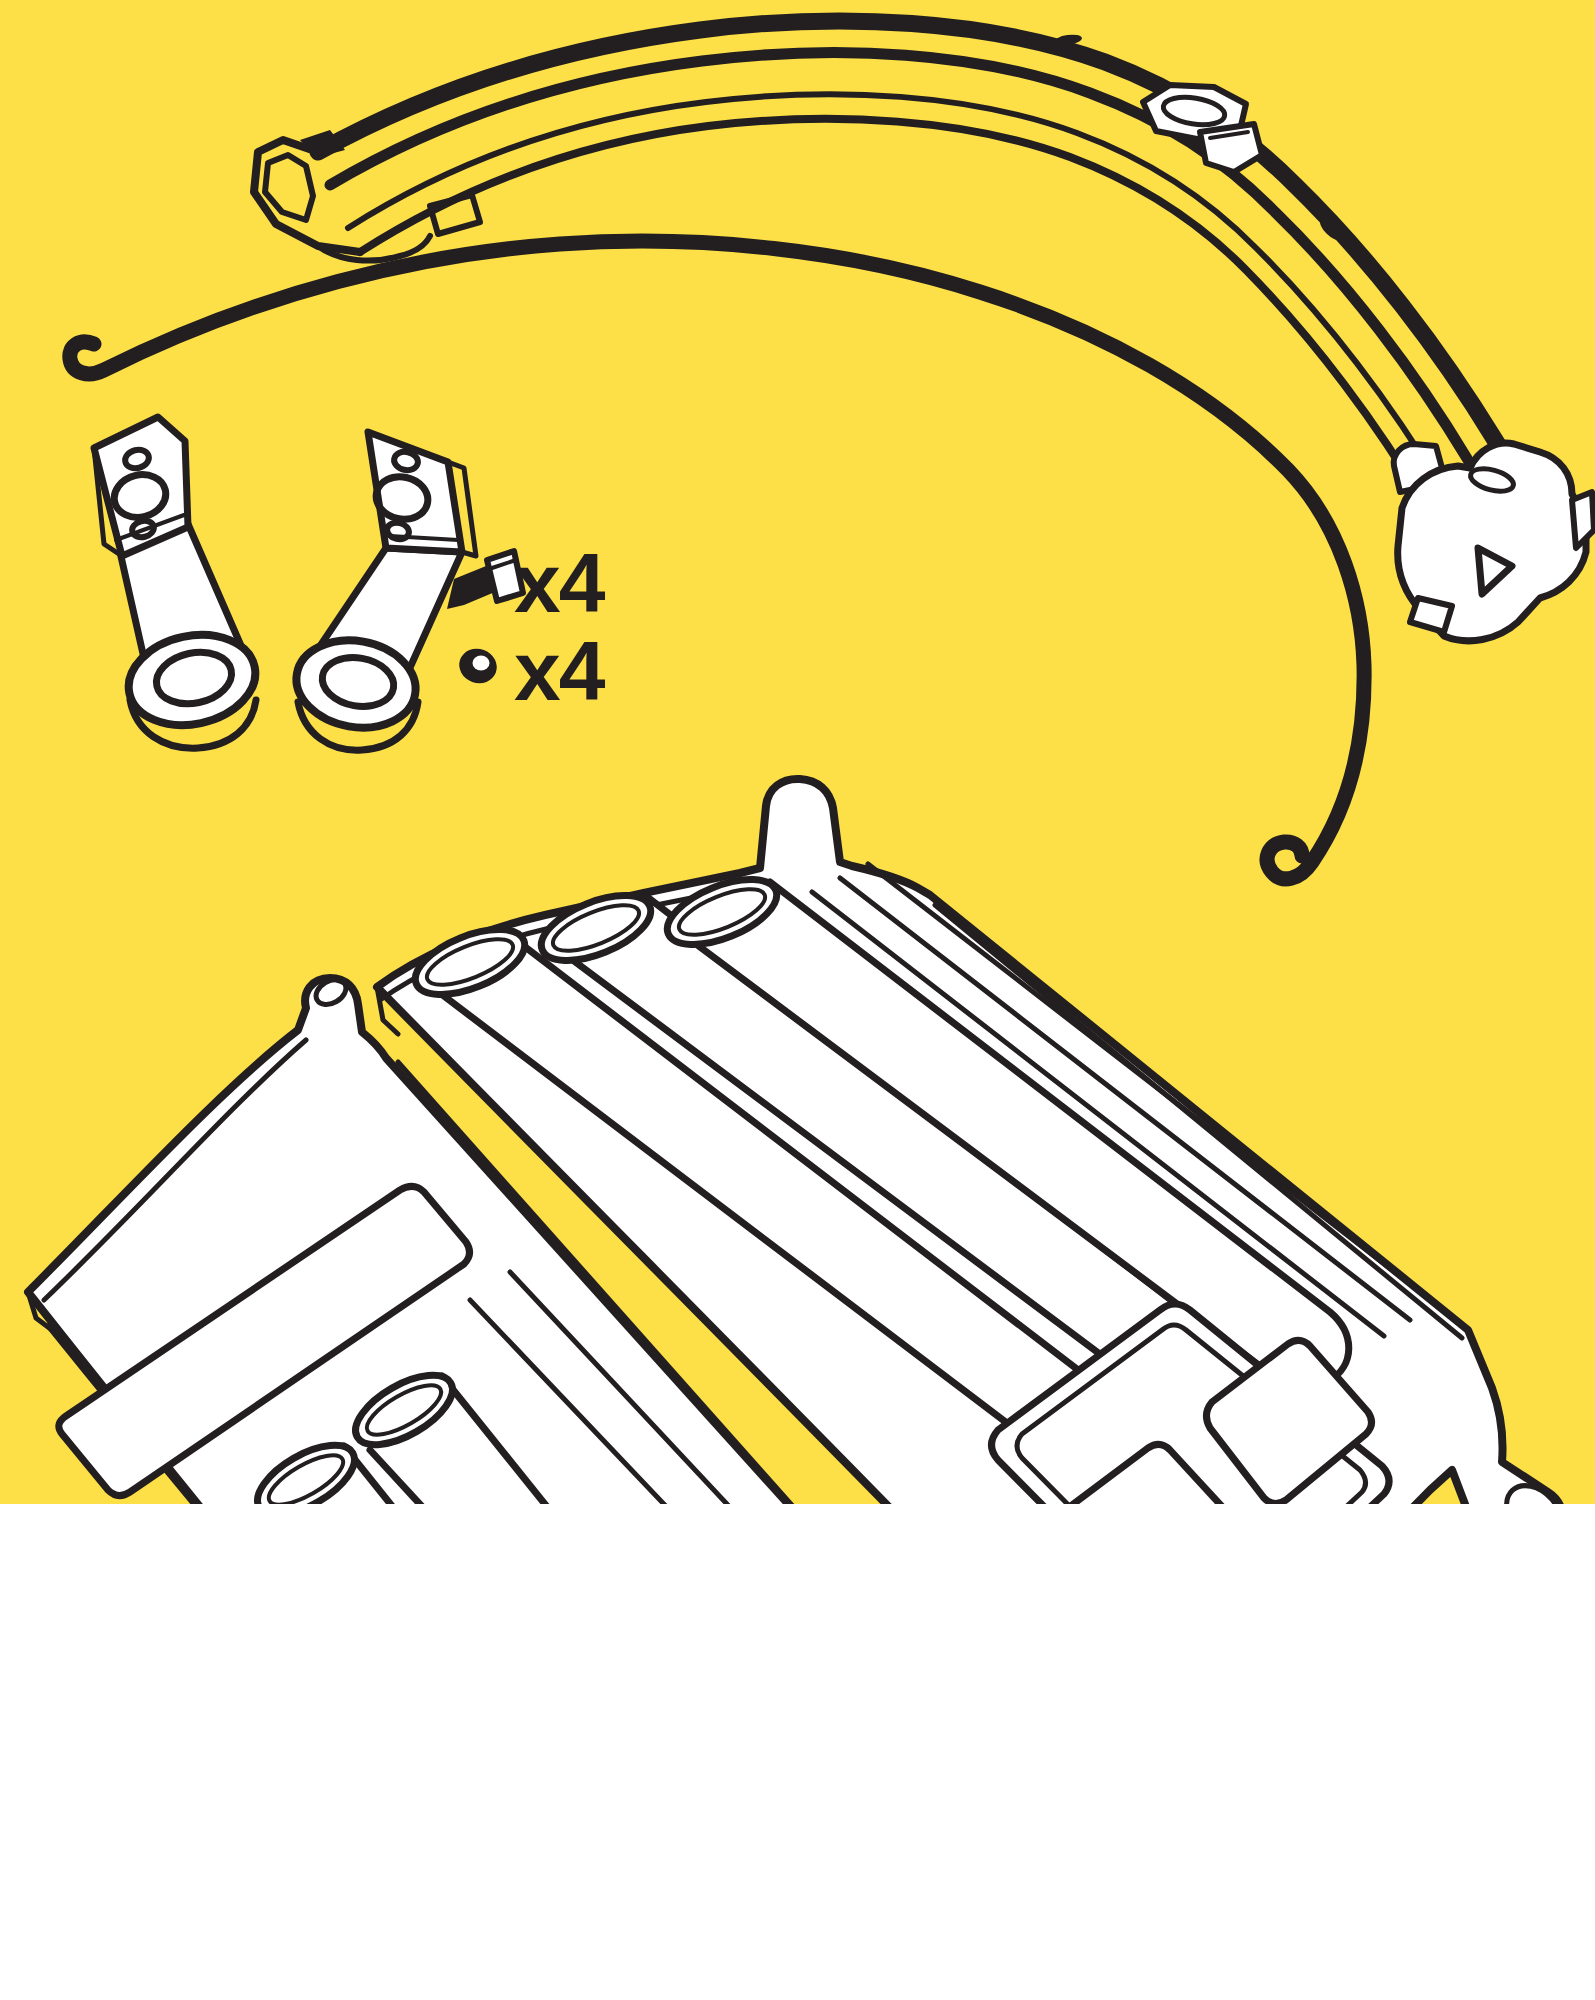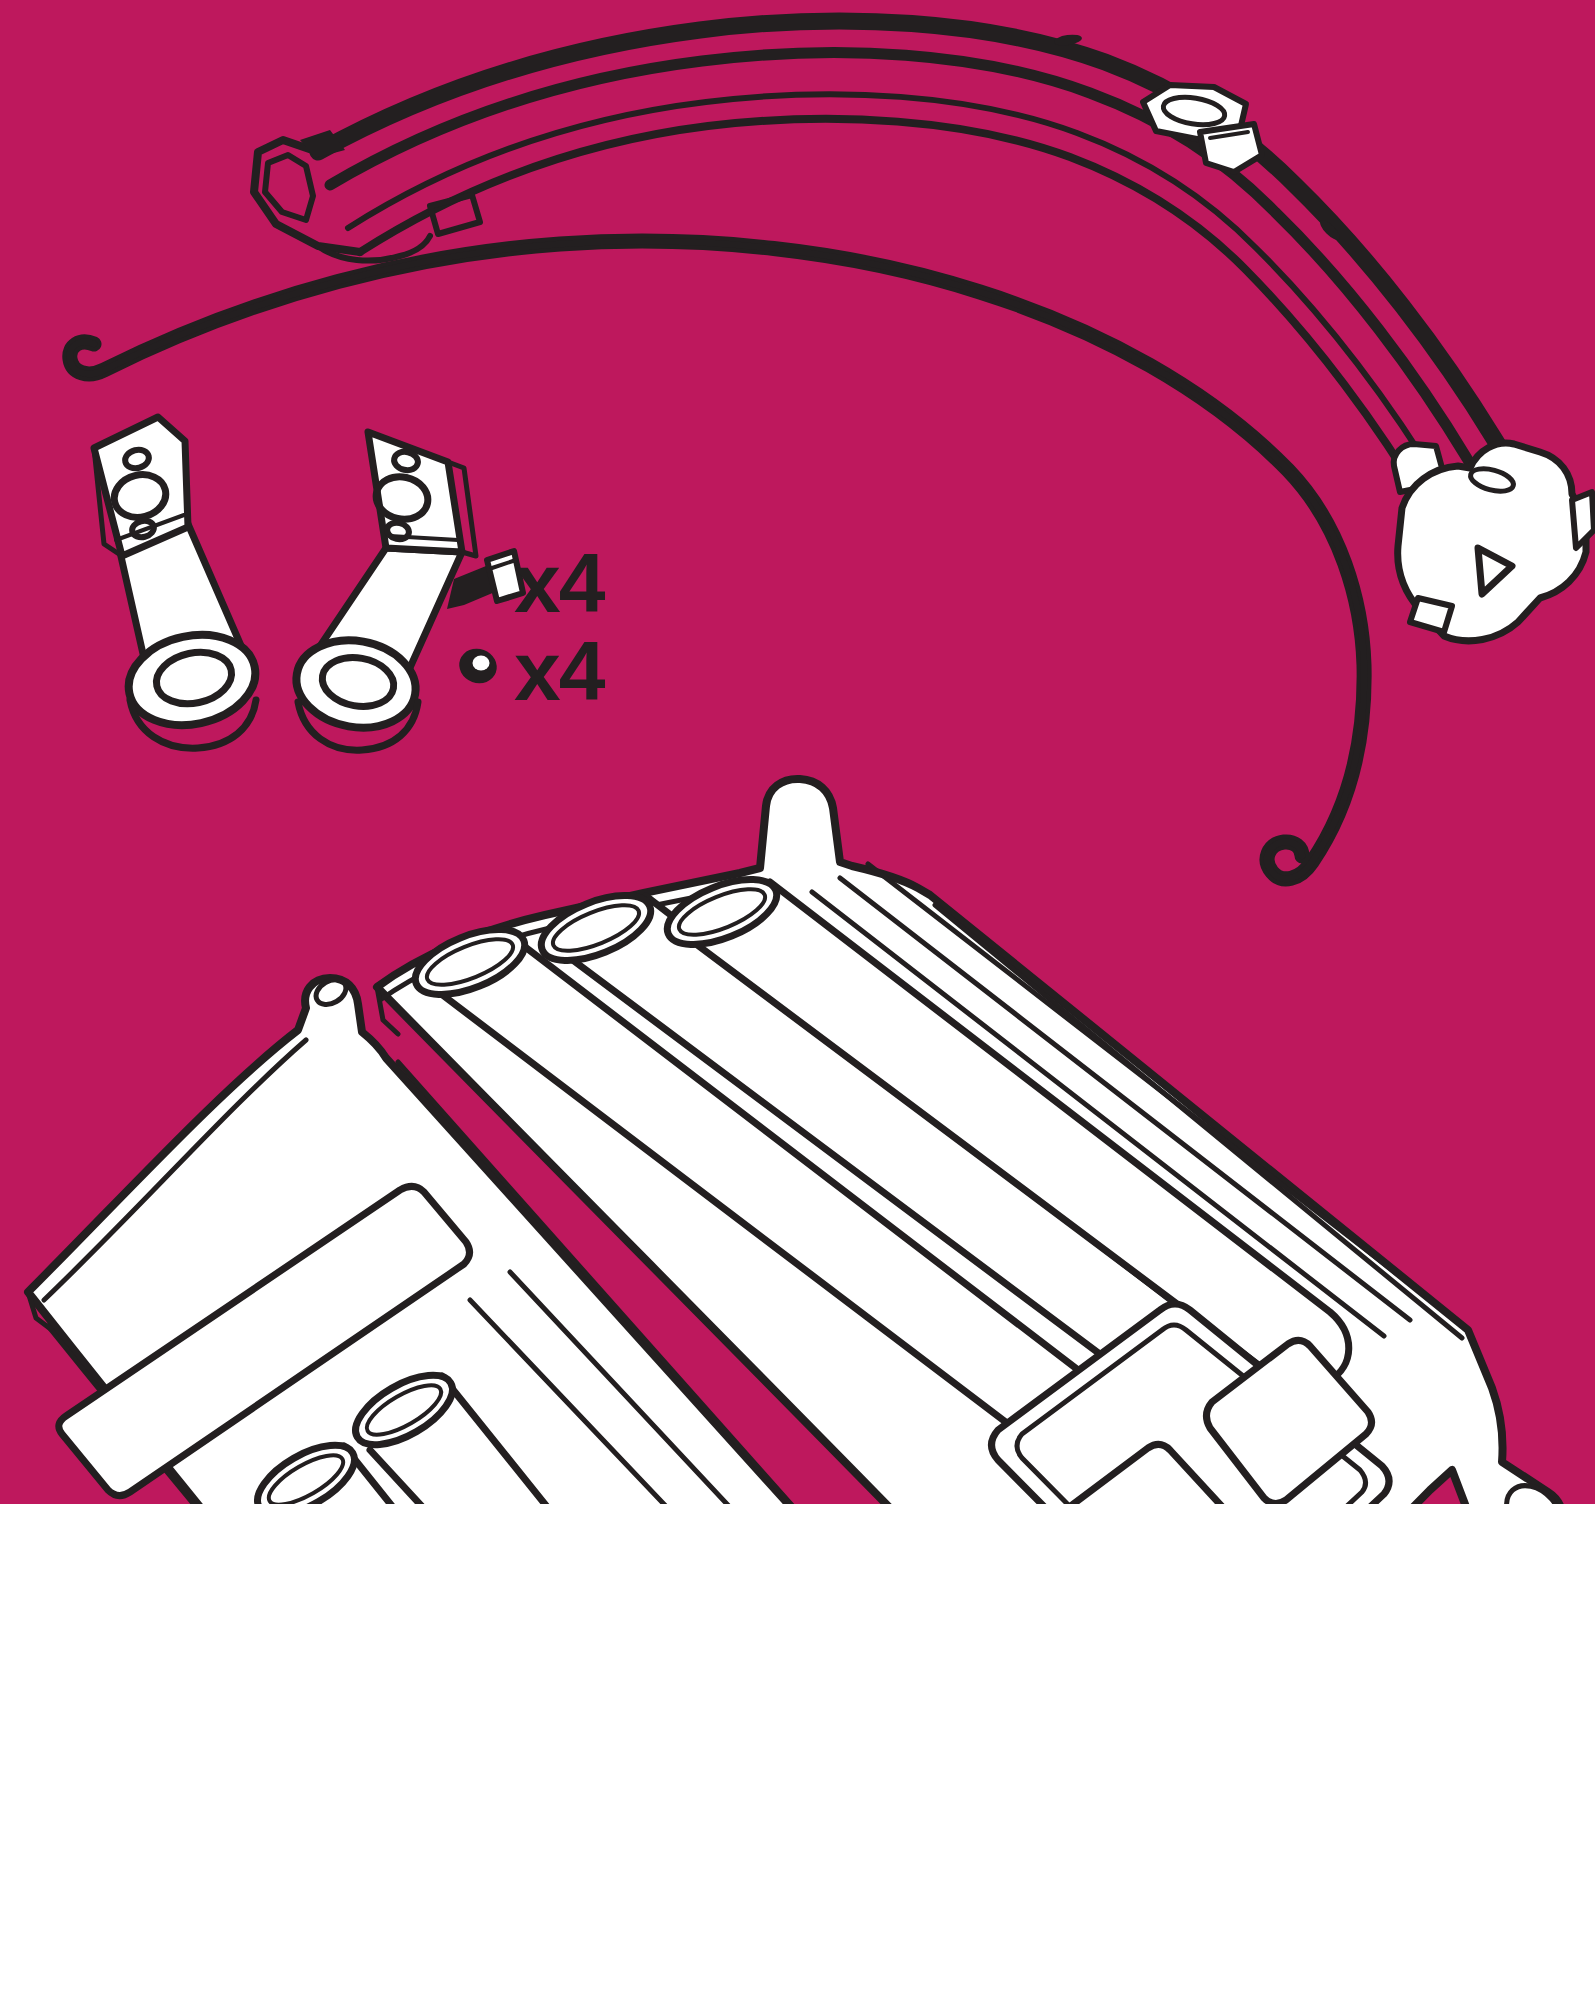--- a/index.html
+++ b/index.html
@@ -1,16 +1,16 @@
 <!DOCTYPE html>
 <html><head>
 <meta charset="utf-8">
 <style>
   html,body{margin:0;padding:0;background:#ffffff;}
-  .canvas{position:relative;width:1595px;height:1504px;background:#be185d;overflow:hidden;}
+  .canvas{position:relative;width:1595px;height:1504px;background:#fde047;overflow:hidden;}
   svg{display:block;}
   svg text{font-family:"Liberation Sans",sans-serif;font-weight:700;letter-spacing:-2px;}
   .ln{fill:none;stroke:#231f20;stroke-linecap:round;stroke-linejoin:round;}
   .wfill{fill:#ffffff;stroke:#231f20;stroke-linecap:round;stroke-linejoin:round;}
   .bfill{fill:#231f20;stroke:none;}
 </style>
 </head>
 <body>
 
 <div class="canvas">

